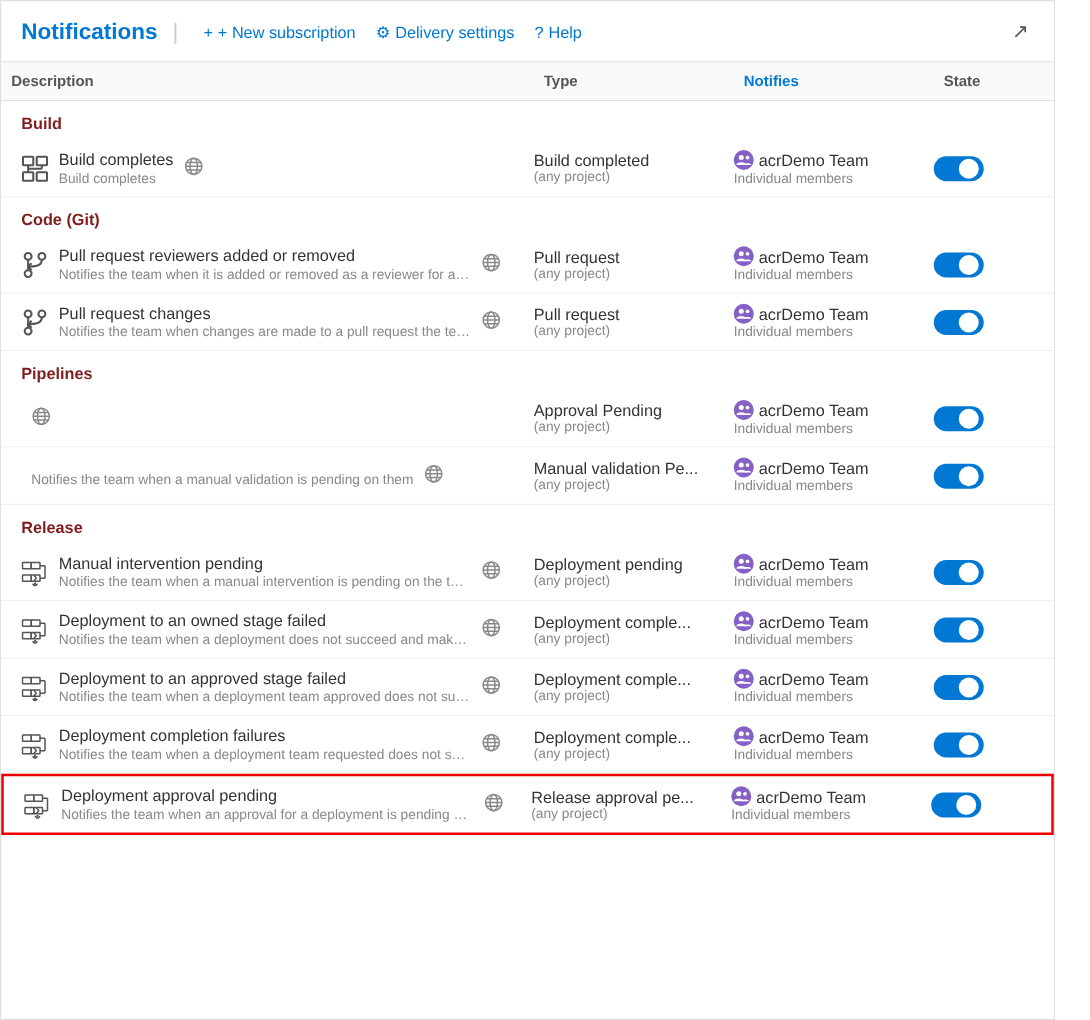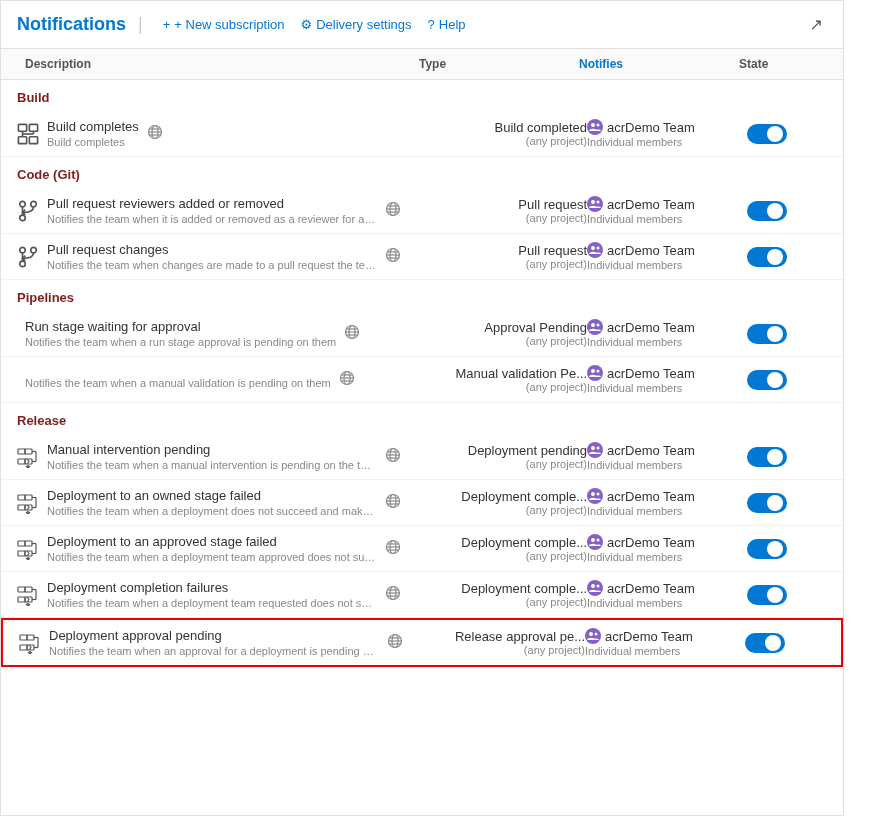--- a/index.html
+++ b/index.html
@@ -59,21 +59,21 @@
       border: none;
       cursor: pointer;
       color: #555;
       font-size: 16px;
       padding: 4px;
     }
 
     .table-header {
       display: grid;
       grid-template-columns: 1fr 160px 160px 80px;
-      padding: 8px 24px;
+      padding: 8px 8px;
       background: #fafafa;
       border-bottom: 1px solid #e0e0e0;
       font-size: 12px;
       font-weight: 600;
       color: #555;
     }
 
     .table-header .col-notifies {
       color: #0078d4;
     }
@@ -131,21 +131,20 @@
 
     .globe-icon {
       color: #888;
       font-size: 14px;
       align-self: center;
     }
 
     .type-cell {
       font-size: 13px;
       color: #333;
-      text-align: right;
     }
 
     .type-cell .type-sub {
       font-size: 11px;
       color: #888;
     }
 
     .notifies-cell {
       display: flex;
       flex-direction: column;
@@ -388,24 +387,20 @@
         <label class="toggle">
     <input type="checkbox" checked="" style="">
     <span class="toggle-slider"></span>
   </label>
       </div>
     </div>
       <div class="section-header">Pipelines</div>
       <div class="table-row">
       <div class="desc-cell">
         <span class="desc-icon"></span>
-        <div class="desc-content">
-          <div class="desc-title">Run stage waiting for approval</div>
-          <div class="desc-subtitle">Notifies the team when a run stage approval is pending on them</div>
-        </div>
         <span class="globe-icon"><svg viewBox="0 0 16 16" fill="none" xmlns="http://www.w3.org/2000/svg" width="16" height="16">
     <circle cx="8" cy="8" r="6.5" stroke="#888" stroke-width="1.2"></circle>
     <ellipse cx="8" cy="8" rx="3" ry="6.5" stroke="#888" stroke-width="1.2"></ellipse>
     <line x1="1.5" y1="8" x2="14.5" y2="8" stroke="#888" stroke-width="1.2"></line>
     <line x1="2.5" y1="5" x2="13.5" y2="5" stroke="#888" stroke-width="1.2"></line>
     <line x1="2.5" y1="11" x2="13.5" y2="11" stroke="#888" stroke-width="1.2"></line>
   </svg></span>
       </div>
       <div class="type-cell">
         <div>Approval Pending</div>

